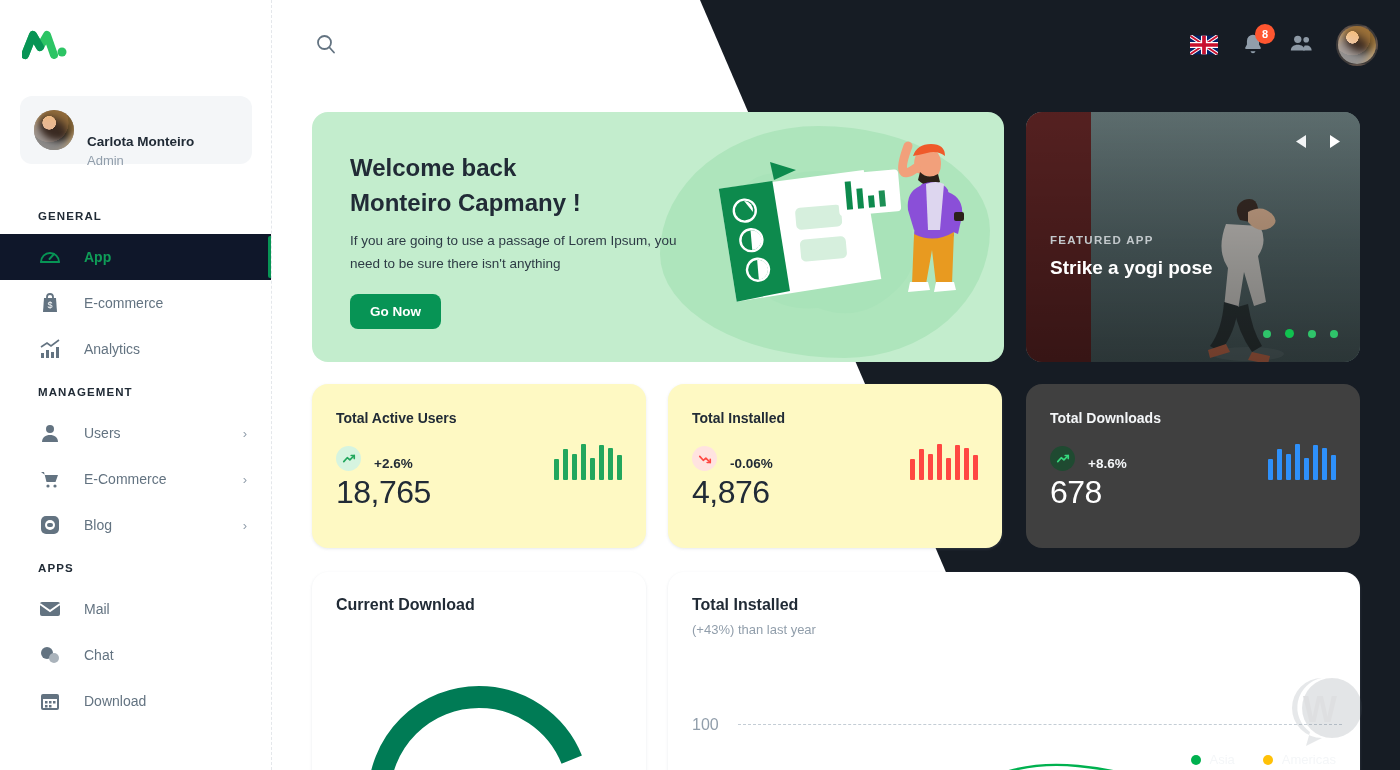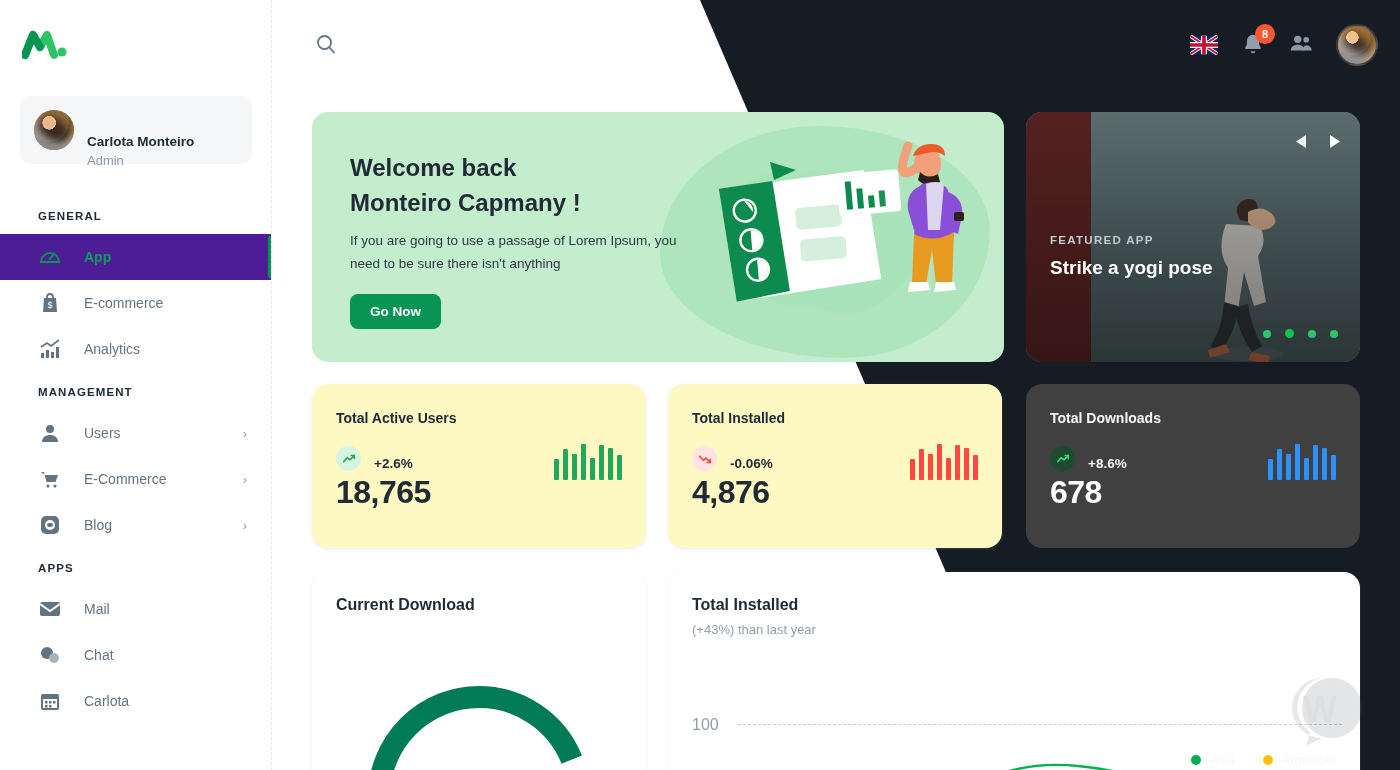--- a/index.html
+++ b/index.html
@@ -50,21 +50,21 @@
   .nav-section {
     font-size: 11.5px; font-weight: bold; letter-spacing: 1.1px;
     color: #212b36; padding: 0 0 0 38px;
   }
   .nav-item {
     height: 46px; display: flex; align-items: center;
     padding-left: 38px; gap: 22px; position: relative;
     color: #637381; font-size: 14px;
   }
   .nav-item .ic { width: 24px; height: 24px; flex: 0 0 auto; display:block; }
-  .nav-item.active { background: #4c1d95; color: #0f9d58; font-weight: bold; }
+  .nav-item.active { background: #0f172a; color: #0f9d58; font-weight: bold; }
   .nav-item.active::after {
     content:""; position:absolute; right: 0; top: 2px; bottom: 2px;
     width: 3px; background: #079455; border-radius: 2px 0 0 2px;
   }
   .nav-chevron { margin-left: auto; margin-right: 24px; color: #919eab; font-size: 13px; }
 
   
   .topbar { position: absolute; left: 272px; top: 0; right: 0; height: 88px; z-index: 30; }
   .search-btn { position: absolute; left: 42px; top: 32px; width: 24px; height: 24px; }
   .topbar-right { position: absolute; right: 22px; top: 24px; display: flex; align-items: center; gap: 22px; }
@@ -134,21 +134,21 @@
   .stat.s3 { left: 754px; background: #404040; box-shadow: none; }
   .stat-title { position: absolute; left: 24px; top: 26px; font-size: 14px; font-weight: bold; color: #212b36; }
   .stat.s3 .stat-title { color: #f4f6f8; }
   .trend { position: absolute; left: 24px; top: 62px; display: flex; align-items: flex-end; gap: 13px; }
   .trend-circle { width: 25px; height: 25px; border-radius: 50%; display: flex; align-items: center; justify-content: center; }
   .trend-up { background: #d6f4e0; }
   .trend-down { background: #ffe3e0; }
   .trend-up-dark { background: #1f4a31; }
   .trend-val { font-size: 13.5px; font-weight: bold; color: #212b36; }
   .stat.s3 .trend-val { color: #f4f6f8; }
-  .stat-num { position: absolute; left: 24px; top: 90px; font-size: 32px; font-weight: bold; color: #212b36; letter-spacing: -.5px; }
+  .stat-num { position: absolute; left: 24px; top: 90px; font-size: 32px; font-weight: normal; color: #212b36; letter-spacing: -.5px; }
   .stat.s3 .stat-num { color: #ffffff; }
   .spark { position: absolute; right: 24px; top: 60px; display: flex; align-items: flex-end; gap: 4px; height: 36px; }
   .spark i { display: block; width: 5px; border-radius: 1px; }
 
   
   .bcard { position: absolute; top: 484px; border-radius: 16px; background: #fff; box-shadow: 0 1px 3px rgba(145,158,171,.22); overflow: hidden; }
   .bc1 { left: 40px; width: 334px; height: 300px; }
   .bc2 { left: 396px; width: 692px; height: 300px; }
   .bc-title { position: absolute; left: 24px; top: 24px; font-size: 16px; font-weight: bold; color: #212b36; }
   .bc-sub { position: absolute; left: 24px; top: 50px; font-size: 13px; color: #919eab; }
@@ -277,21 +277,21 @@
             <svg class="ic" viewBox="0 0 24 24" fill="currentColor">
               <rect x="3" y="5" width="18" height="16" rx="2"></rect>
               <rect x="5" y="10" width="14" height="9" fill="#fff"></rect>
               <rect x="7" y="12" width="2.5" height="2.5"></rect>
               <rect x="11" y="12" width="2.5" height="2.5"></rect>
               <rect x="15" y="12" width="2.5" height="2.5"></rect>
               <rect x="7" y="16" width="2.5" height="2.5"></rect>
               <rect x="11" y="16" width="2.5" height="2.5"></rect>
             </svg>
           </span>
-          <span>Carlota</span>
+          <span>Download</span>
         </div>
       </div>
   </aside>
 
   <div class="dark-layer"></div>
 
   <header class="topbar">
     <div class="search-btn">
       <svg width="24" height="24" viewBox="0 0 24 24" fill="none" stroke="#637381" stroke-width="1.8">
         <circle cx="10.5" cy="10.5" r="6.5"></circle>

